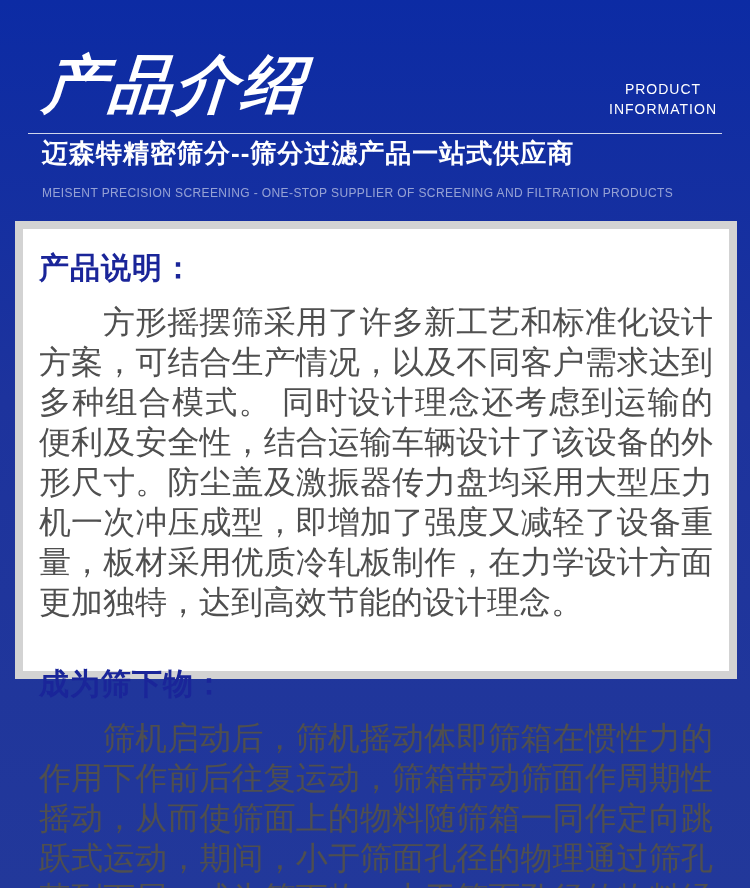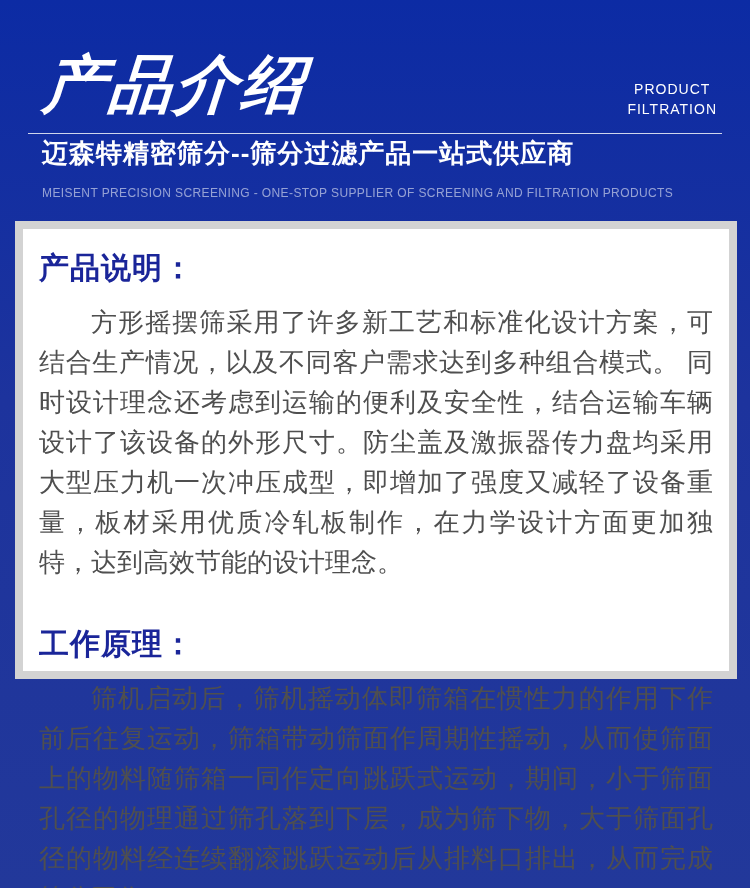--- a/index.html
+++ b/index.html
@@ -79,48 +79,48 @@
     font-weight: bold;
     color: #1a2599;
     letter-spacing: 1px;
     margin: 0;
   }
   .section-heading.second {
     margin-top: 42px;
   }
   .section-body {
     margin: 13px 0 0 0;
-    font-size: 26px;
+    font-size: 32px;
     line-height: 40px;
     color: #4f4f4f;
     text-indent: 2em;
     text-align: justify;
   }
 </style>
 </head>
 <body>
 
 <div>
   <div class="page-title">产品介绍</div>
 
   <div class="page-title-en">
     <div>PRODUCT</div>
-    <div>FILTRATION</div>
+    <div>INFORMATION</div>
   </div>
 
   <div class="header-divider"></div>
 
   <div class="tagline-cn">迈森特精密筛分--筛分过滤产品一站式供应商</div>
 
   <div class="tagline-en">MEISENT PRECISION SCREENING - ONE-STOP SUPPLIER OF SCREENING AND FILTRATION PRODUCTS</div>
 </div>
 
 <div class="content-card">
   <div>
     <h2 class="section-heading">产品说明：</h2>
     <p class="section-body">方形摇摆筛采用了许多新工艺和标准化设计方案，可结合生产情况，以及不同客户需求达到多种组合模式。 同时设计理念还考虑到运输的便利及安全性，结合运输车辆设计了该设备的外形尺寸。防尘盖及激振器传力盘均采用大型压力机一次冲压成型，即增加了强度又减轻了设备重量，板材采用优质冷轧板制作，在力学设计方面更加独特，达到高效节能的设计理念。</p>
   </div>
 
   <div>
-    <h2 class="section-heading second">工作原理：</h2>
+    <h2 class="section-heading second">成为筛下物：</h2>
     <p class="section-body">筛机启动后，筛机摇动体即筛箱在惯性力的作用下作前后往复运动，筛箱带动筛面作周期性摇动，从而使筛面上的物料随筛箱一同作定向跳跃式运动，期间，小于筛面孔径的物理通过筛孔落到下层，成为筛下物，大于筛面孔径的物料经连续翻滚跳跃运动后从排料口排出，从而完成筛分工作。</p>
   </div>
 </div>
 
 </body></html>

